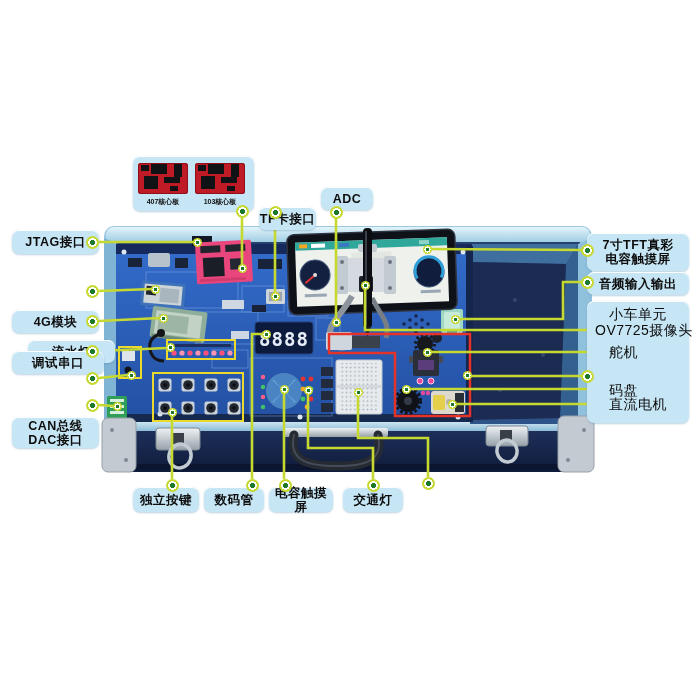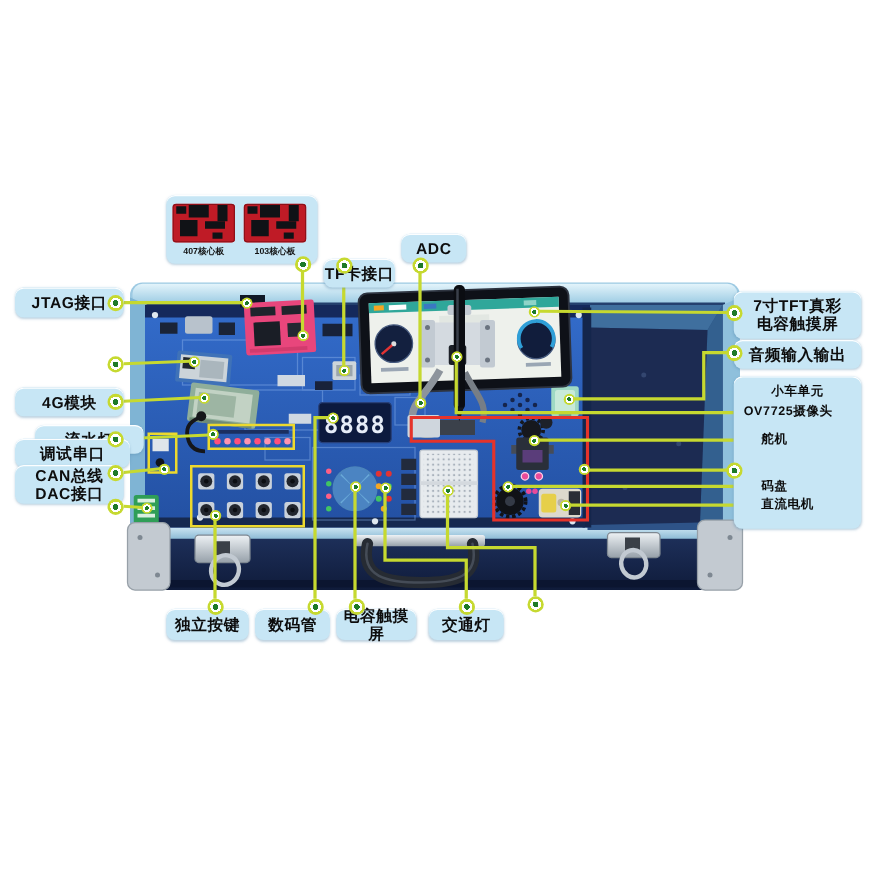--- a/index.html
+++ b/index.html
@@ -5,21 +5,21 @@
   html,body{margin:0;padding:0;background:#ffffff;}
   .stage{position:relative;width:700px;height:700px;background:#ffffff;overflow:hidden;
          font-family:"Liberation Sans","DejaVu Sans",sans-serif;}
   .stage svg{position:absolute;left:0;top:0;}
   .cl{position:absolute;background:#c7e6f5;border-radius:7px;color:#0d0d0d;
       font-weight:bold;font-size:12.5px;display:flex;align-items:center;justify-content:center;
       text-align:center;letter-spacing:.5px;line-height:14px;
       box-shadow:0 1px 2px rgba(90,140,175,.4), inset 0 1px 0 rgba(255,255,255,.95);}
   .cl.col{flex-direction:column;}
   .cl.box{display:block;}
-  .caritem{position:absolute;white-space:nowrap;font-weight:bold;font-size:10px;}
+  .caritem{position:absolute;white-space:nowrap;font-weight:normal;font-size:14px;}
   .d13,.d9{position:absolute;border-radius:50%;}
   .d13{width:13px;height:13px;
       background:radial-gradient(circle,#1e7a28 0 2.3px,#ffffff 2.3px 4.3px,#c6d930 4.3px);}
   .d9{width:9px;height:9px;
       background:radial-gradient(circle,#1e7a28 0 1.7px,#ffffff 1.7px 3.1px,#c6d930 3.1px);}
   .pcb{position:absolute;width:50px;height:31px;top:7px;background:#bf1b26;border-radius:3px;
        box-shadow:inset 0 0 0 1px #8e1119;}
   .pcb i{position:absolute;background:#101216;display:block;}
   .pcbcap{position:absolute;top:39px;width:50px;text-align:center;font-size:7px;font-weight:bold;
           color:#111;letter-spacing:0;}
@@ -402,21 +402,21 @@
     </div>
 <div class="cl" style="left:12px;top:310px;width:87px;height:23px;">
   <span>4G模块</span>
     </div>
 <div class="cl" style="left:28px;top:340px;width:87px;height:23px;text-align:center;">
   <span>流水灯</span>
     </div>
 <div class="cl" style="left:12px;top:351px;width:92px;height:23px;">
   <span>调试串口</span>
     </div>
-<div class="cl col" style="left:12px;top:372px;width:87px;height:31px;">
+<div class="cl col" style="left:12px;top:417px;width:87px;height:31px;">
   <span>CAN总线</span>
   <span>DAC接口</span>
     </div>
 
 <div class="cl box" style="left:133px;top:156px;width:121px;height:55px;">
   <span class="pcb" style="left:5px;">
     <i style="left:3px;top:2px;width:8px;height:6px;"></i>
     <i style="left:13px;top:1px;width:16px;height:10px;"></i>
     <i style="left:36px;top:1px;width:8px;height:13px;"></i>
     <i style="left:26px;top:14px;width:16px;height:6px;"></i>

